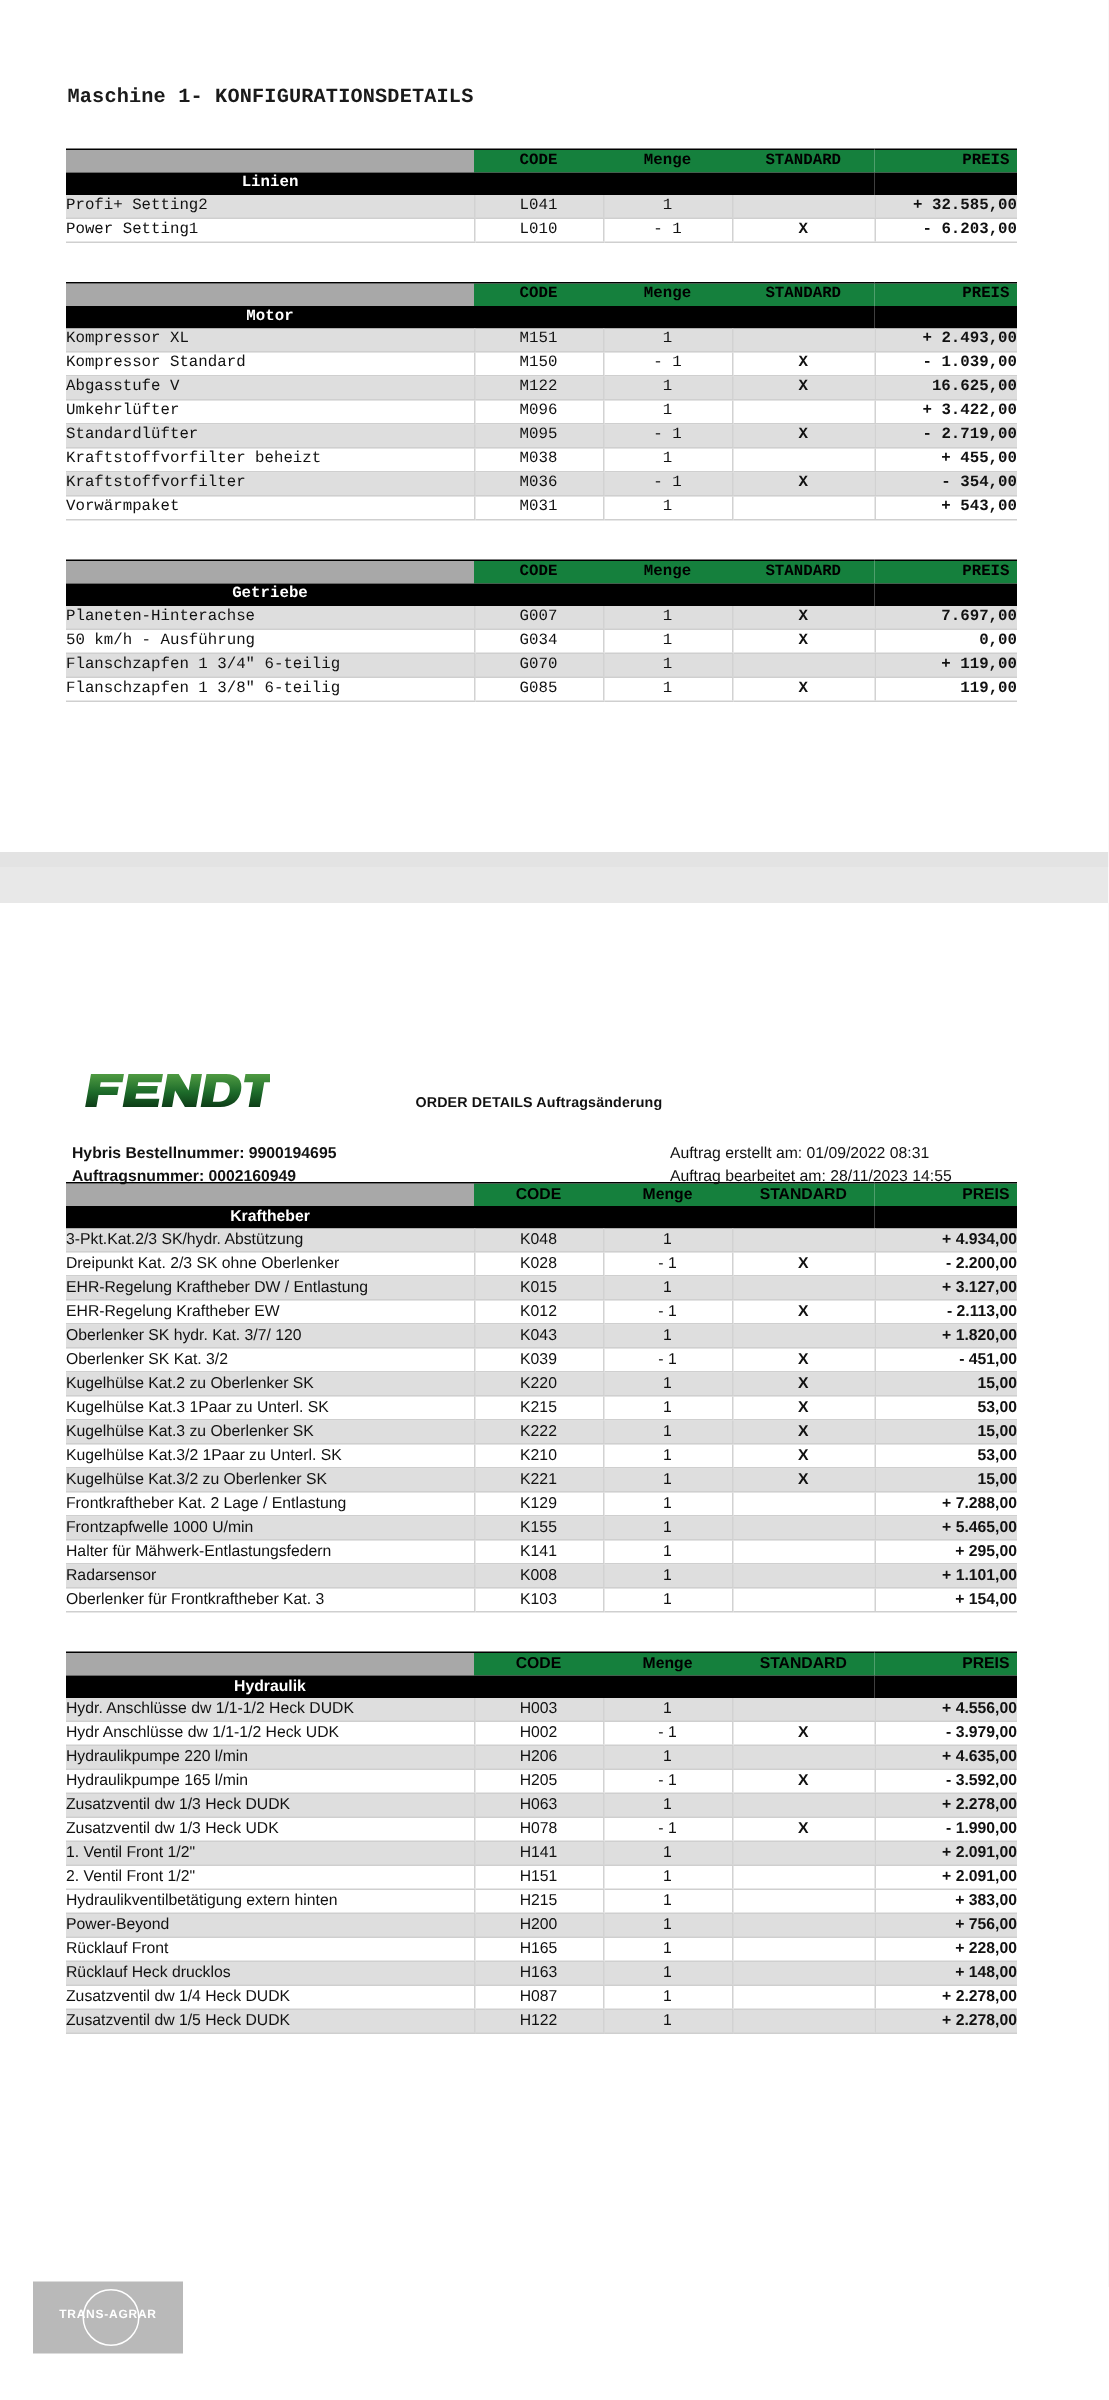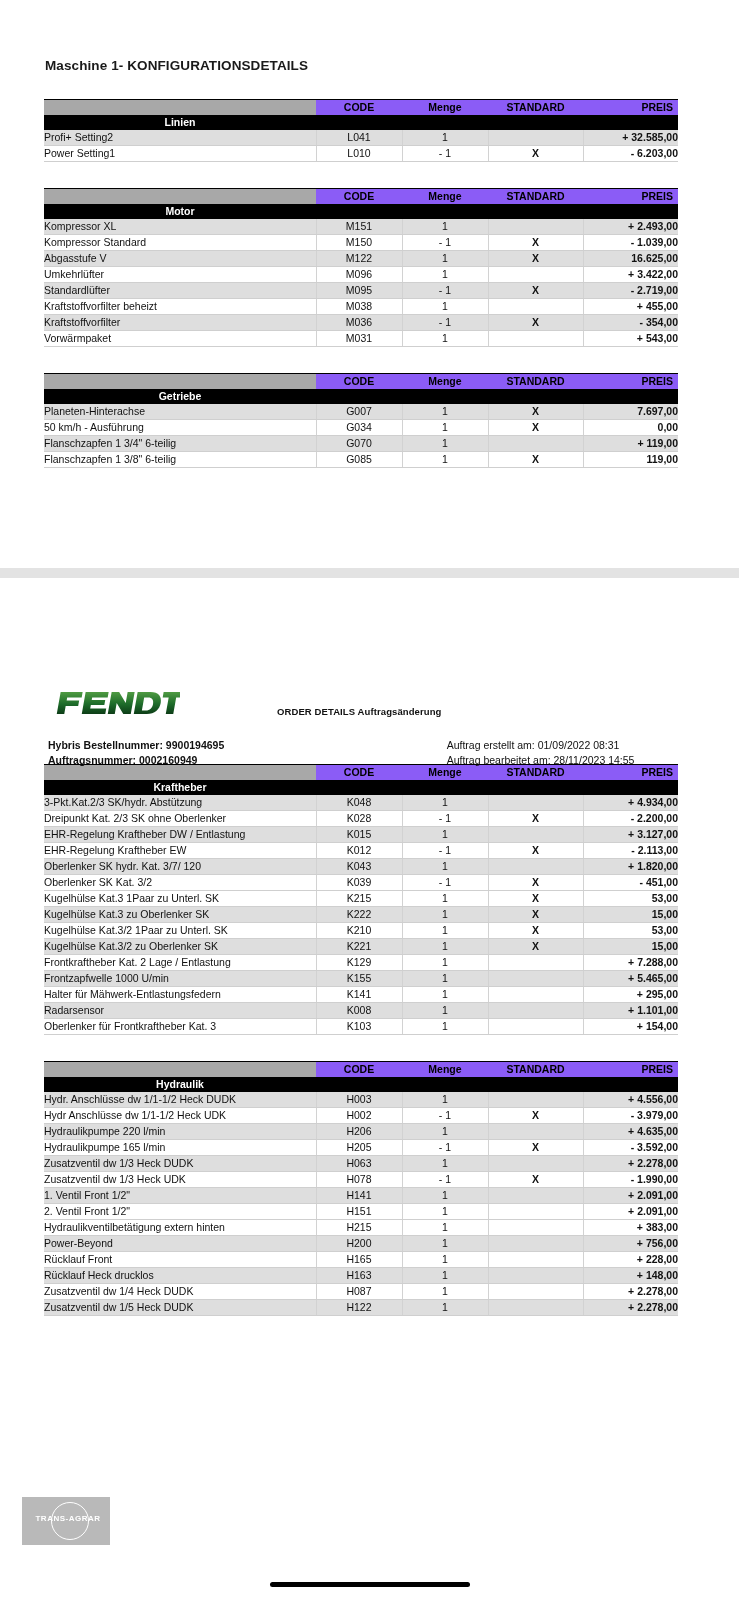--- a/index.html
+++ b/index.html
@@ -13,21 +13,21 @@
     min-height: 1600px;
     background: #e8e8e8;
     position: relative;
     overflow: hidden;
   }
   .page {
     background: #ffffff;
     width: 100%;
     position: relative;
   }
-  .page-one { padding: 0 0 18px 0; height: 568px; }
+  .page-one { padding: 0 0 18px 0; height: 568px; font-family: Liberation Mono, monospace; }
   .page-gap { height: 10px; background: #e3e3e3; }
   .page-two { padding: 0 0 10px 0; height: 1022px; }
 
   .doc-title {
     font-size: 13.5px;
     font-weight: bold;
     color: #1a1a1a;
     letter-spacing: 0.1px;
     padding: 58px 0 0 45px;
   }
@@ -37,21 +37,21 @@
     width: 634px;
     margin: 0 0 0 44px;
     table-layout: fixed;
     font-size: 10px;
   }
   table.cfg td, table.cfg th { padding: 0; }
 
   .tbl-wrap { margin-top: 26px; }
 
   tr.hdr th {
-    background: #8b5cf6;
+    background: #15803d;
     color: #000000;
     font-weight: bold;
     font-size: 10.5px;
     height: 15px;
     line-height: 15px;
     text-align: center;
     border-top: 1.5px solid #000;
   }
   tr.hdr th.c-desc { background: #a8a8a8; border-top: 1.5px solid #000; }
   tr.hdr th.c-preis { text-align: right; padding-right: 5px; }
@@ -87,20 +87,21 @@
   col.w-code { width: 86px; }
   col.w-menge { width: 86px; }
   col.w-std { width: 95px; }
   col.w-preis { width: 95px; }
 
   
   .p2-head {
     position: relative;
     padding: 112px 0 0 12px;
     height: 160px;
+    margin-top: 24px;
   }
   .fendt-logo {
     position: absolute;
     left: 50px;
     top: 112px;
     width: 130px;
     height: 26px;
   }
   .order-details {
     position: absolute;
@@ -124,21 +125,21 @@
     color: #111;
     line-height: 15px;
   }
   .meta-left { width: 55%; font-weight: bold; }
   .meta-right { width: 45%; padding-left: 45px; }
 
   .watermark {
     position: absolute;
     left: 22px;
     bottom: 55px;
-    width: 88px;
+    width: 100px;
     height: 48px;
     background: #b9b9b9;
     display: flex;
     align-items: center;
     justify-content: center;
   }
   .wm-inner { position: relative; width: 92px; height: 44px; }
   .wm-circle {
     position: absolute; left: 29px; top: 3px;
     width: 38px; height: 38px; border-radius: 50%;
@@ -461,20 +462,27 @@
                 <td class="c-std"></td>
                 <td class="c-preis">+ 1.820,00</td>
               </tr>
               <tr class="row plain">
                 <td class="c-desc">Oberlenker SK Kat. 3/2</td>
                 <td class="c-code">K039</td>
                 <td class="c-menge">- 1</td>
                 <td class="c-std">X</td>
                 <td class="c-preis">- 451,00</td>
               </tr>
+              <tr class="row alt">
+                <td class="c-desc">Kugelhülse Kat.2 zu Oberlenker SK</td>
+                <td class="c-code">K220</td>
+                <td class="c-menge">1</td>
+                <td class="c-std">X</td>
+                <td class="c-preis">15,00</td>
+              </tr>
               <tr class="row plain">
                 <td class="c-desc">Kugelhülse Kat.3 1Paar zu Unterl. SK</td>
                 <td class="c-code">K215</td>
                 <td class="c-menge">1</td>
                 <td class="c-std">X</td>
                 <td class="c-preis">53,00</td>
               </tr>
               <tr class="row alt">
                 <td class="c-desc">Kugelhülse Kat.3 zu Oberlenker SK</td>
                 <td class="c-code">K222</td>

